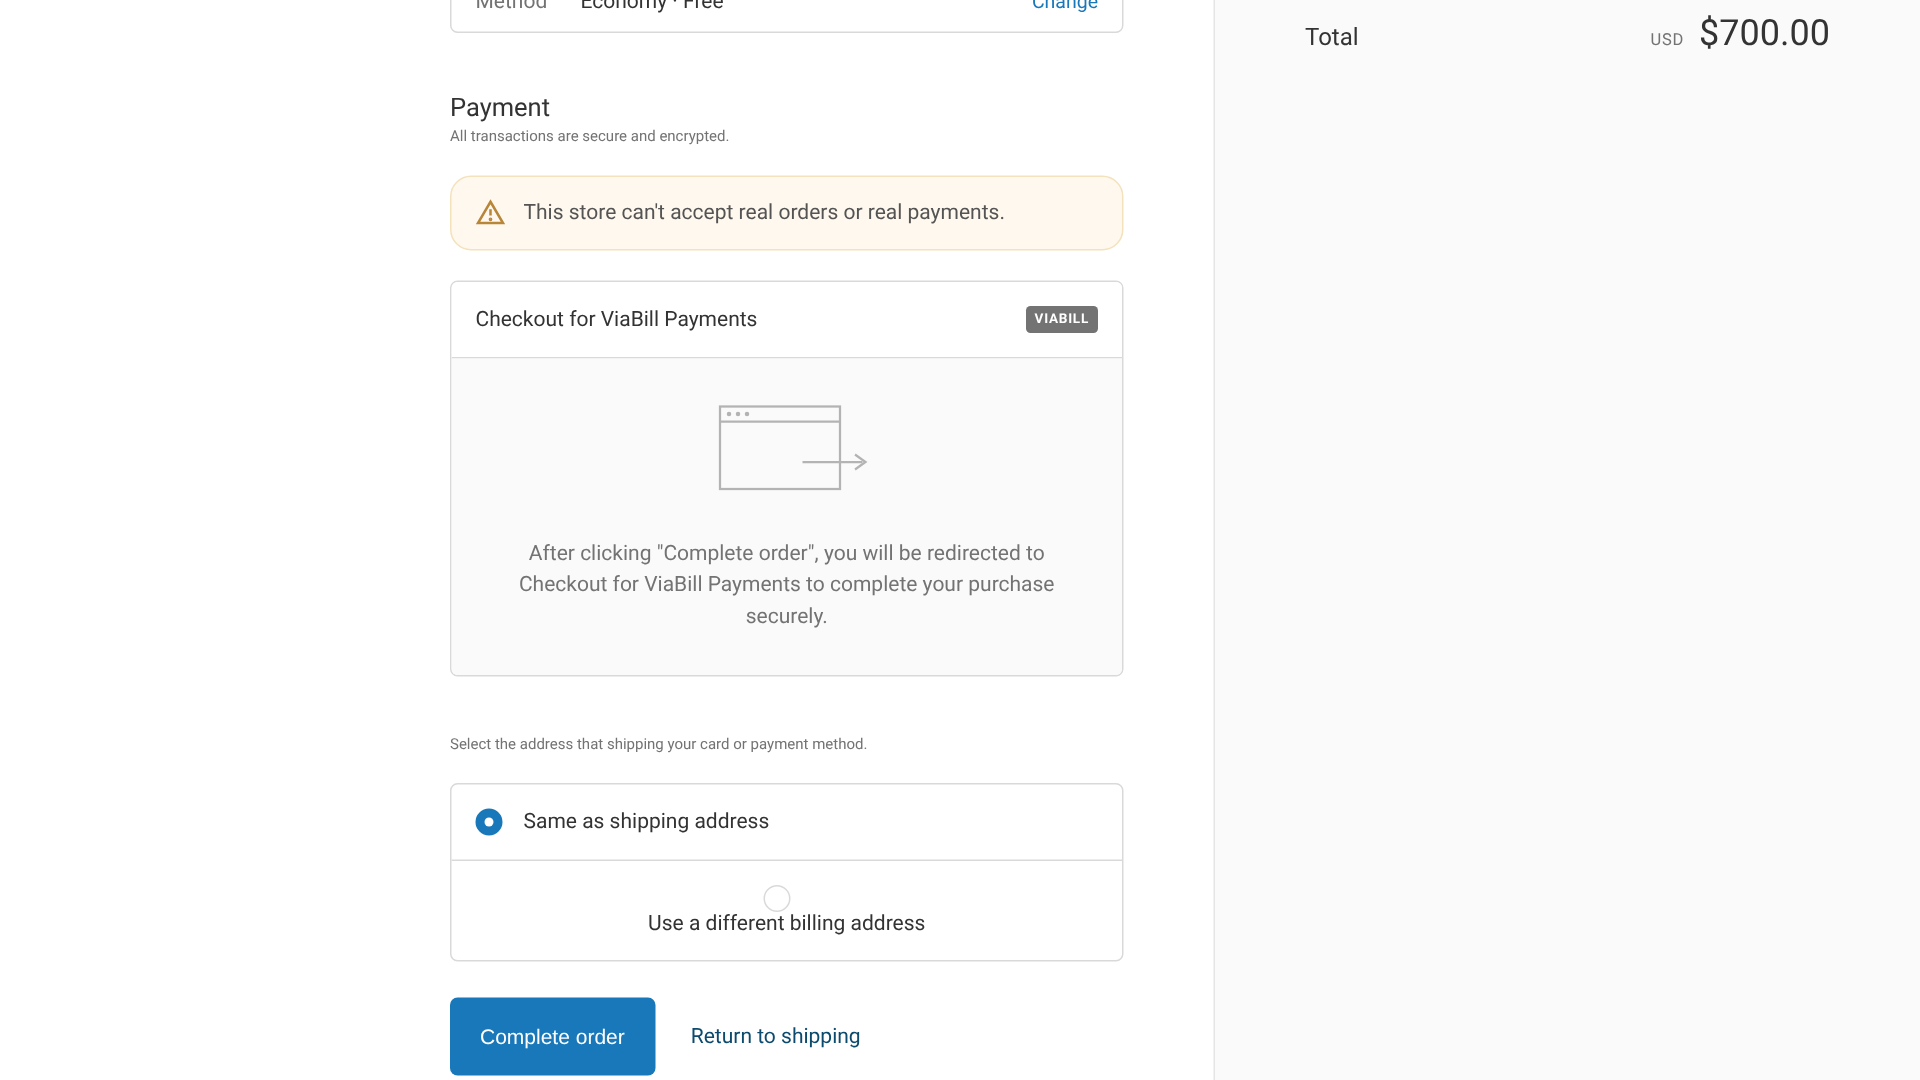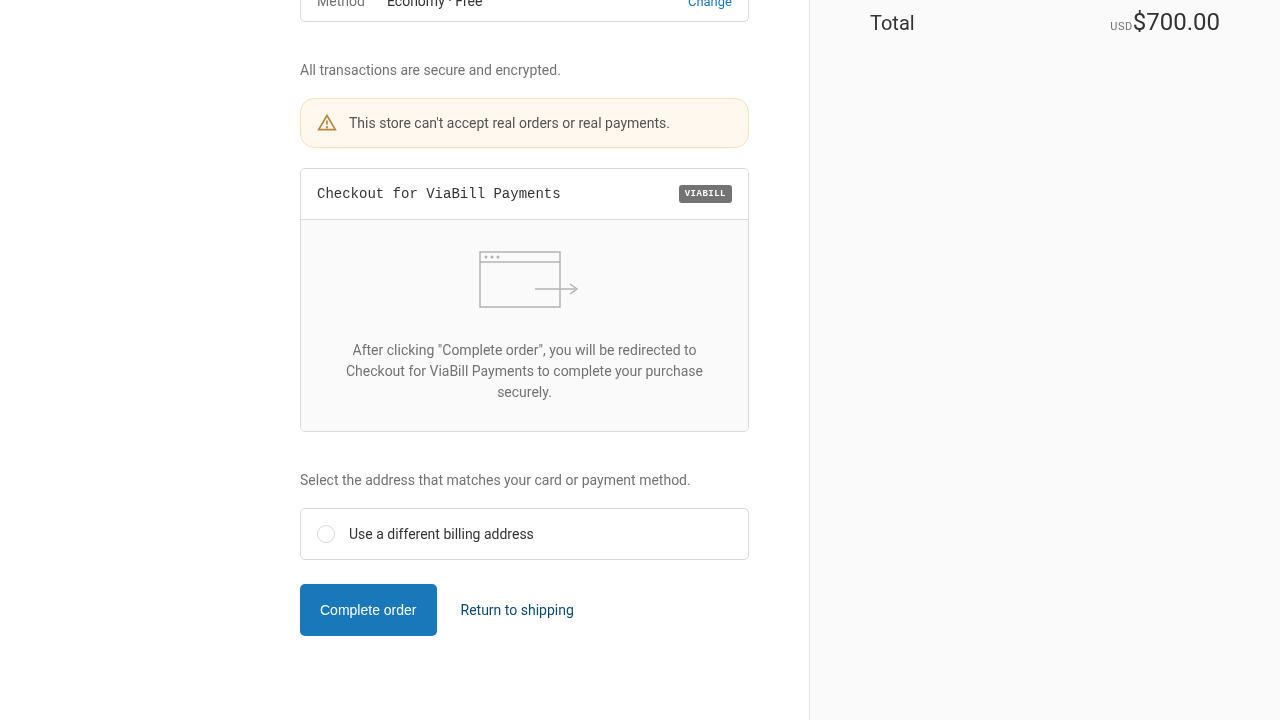--- a/index.html
+++ b/index.html
@@ -9,67 +9,68 @@
     .sidebar { width: 470px; background: #fafafa; padding: 0 60px; }
     
     .summary-box { border: 1px solid #d9d9d9; border-radius: 5px; margin-top: -20px; }
     .summary-row { display: flex; align-items: center; padding: 12px 16px; font-size: 14px; }
     .summary-label { color: #737373; width: 70px; }
     .summary-value { color: #333; flex: 1; }
     .change-link { color: #1878b9; font-size: 13px; cursor: pointer; }
     
     .section { margin-top: 40px; }
     .section-title { font-size: 17px; font-weight: 400; color: #333; margin-bottom: 4px; }
-    .section-subtitle { font-size: 14px; color: #737373; margin-top: 4px; }
+    .section-subtitle { font-size: 10px; color: #737373; margin-top: 4px; }
     
     .warning-box { display: flex; align-items: center; background: #fff8ee; border: 1px solid #f3e2bc; border-radius: 14px; padding: 14px 16px; margin-top: 20px; }
     .warning-icon { width: 20px; height: 20px; margin-right: 12px; flex-shrink: 0; }
     .warning-text { font-size: 14px; color: #545454; }
     
     .payment-box { border: 1px solid #d9d9d9; border-radius: 5px; margin-top: 20px; overflow: hidden; }
-    .payment-header { display: flex; align-items: center; justify-content: space-between; padding: 16px; background: #fff; border-bottom: 1px solid #d9d9d9; font-family: Liberation Mono, monospace; }
+    .payment-header { display: flex; align-items: center; justify-content: space-between; padding: 16px; background: #fff; border-bottom: 1px solid #d9d9d9; }
     .payment-header-text { font-size: 14px; color: #333; }
     .viabill-badge { background: #737373; color: #fff; font-size: 9px; font-weight: 700; padding: 4px 6px; border-radius: 3px; letter-spacing: 0.5px; }
     .payment-body { background: #fafafa; padding: 24px 36px 28px; text-align: center; }
     .redirect-illustration { margin: 0 auto 16px; width: 120px; height: 80px; display: flex; align-items: center; justify-content: center; }
     .payment-desc { font-size: 14px; color: #737373; line-height: 1.5; max-width: 380px; margin: 0 auto; }
     
     .radio-box { border: 1px solid #d9d9d9; border-radius: 5px; margin-top: 20px; }
     .radio-row { display: flex; align-items: center; padding: 16px; font-size: 14px; cursor: pointer; }
-    .radio-row + .radio-row { border-top: 1px solid #d9d9d9; }
+    .radio-row + .radio-row { border-top: 1px solid #d9d9d9; flex-direction: column; }
     .radio-circle { width: 18px; height: 18px; border-radius: 50%; border: 1px solid #d9d9d9; margin-right: 14px; position: relative; flex-shrink: 0; }
     .radio-circle.selected { border-color: #1878b9; background: #1878b9; }
     .radio-circle.selected::after { content: ''; position: absolute; width: 6px; height: 6px; background: #fff; border-radius: 50%; top: 50%; left: 50%; transform: translate(-50%, -50%); }
     .radio-label { color: #333; }
     
     .actions { display: flex; align-items: center; margin-top: 24px; gap: 24px; }
     .btn-primary { background: #1878b9; color: #fff; border: none; padding: 18px 20px; font-size: 14px; border-radius: 5px; cursor: pointer; }
     .link-back { color: #0c4a6e; font-size: 14px; cursor: pointer; text-decoration: none; }
     
     .total-row { display: flex; align-items: baseline; justify-content: space-between; padding: 8px 0; }
-    .total-label { font-size: 20px; color: #333; }
-    .total-right { display: flex; align-items: baseline; }
+    .total-label { font-size: 16px; color: #333; }
+    .total-right { display: flex; align-items: baseline; gap: 10px; }
     .currency { font-size: 11px; color: #737373; letter-spacing: 0.5px; }
     .total-amount { font-size: 24px; color: #333; font-weight: 400; }
   </style>
 </head>
 <body>
 
 <div class="container">
   <div class="main">
 
     <div class="summary-box">
       <div class="summary-row">
         <span class="summary-label">Method</span>
         <span class="summary-value">Economy · Free</span>
         <span class="change-link">Change</span>
       </div>
     </div>
 
     <div class="section">
+      <h2 class="section-title">Payment</h2>
       <p class="section-subtitle">All transactions are secure and encrypted.</p>
 
       <div class="warning-box">
         <span class="warning-icon">
           <svg viewBox="0 0 24 24" fill="none" stroke="#b88639" stroke-width="2">
             <path d="M12 3 L22 20 L2 20 Z"></path>
             <line x1="12" y1="9" x2="12" y2="14"></line>
             <circle cx="12" cy="17" r="0.5" fill="#b88639"></circle>
           </svg>
         </span>
@@ -92,23 +93,27 @@
               <line x1="70" y1="45" x2="110" y2="45" stroke="#b3b3b3" stroke-width="1.5"></line>
               <path d="M105 40 L112 45 L105 50" fill="none" stroke="#b3b3b3" stroke-width="1.5"></path>
             </svg>
           </div>
           <p class="payment-desc">After clicking "Complete order", you will be redirected to Checkout for ViaBill Payments to complete your purchase securely.</p>
         </div>
       </div>
     </div>
 
     <div class="section">
-      <p class="section-subtitle">Select the address that matches your card or payment method.</p>
+      <p class="section-subtitle">Select the address that shipping your card or payment method.</p>
 
       <div class="radio-box">
+        <label class="radio-row">
+          <span class="radio-circle selected"></span>
+          <span class="radio-label">Same as shipping address</span>
+        </label>
         <label class="radio-row">
           <span class="radio-circle"></span>
           <span class="radio-label">Use a different billing address</span>
         </label>
       </div>
     </div>
 
     <div class="actions">
       <button class="btn-primary">Complete order</button>
       <a class="link-back">Return to shipping</a>

